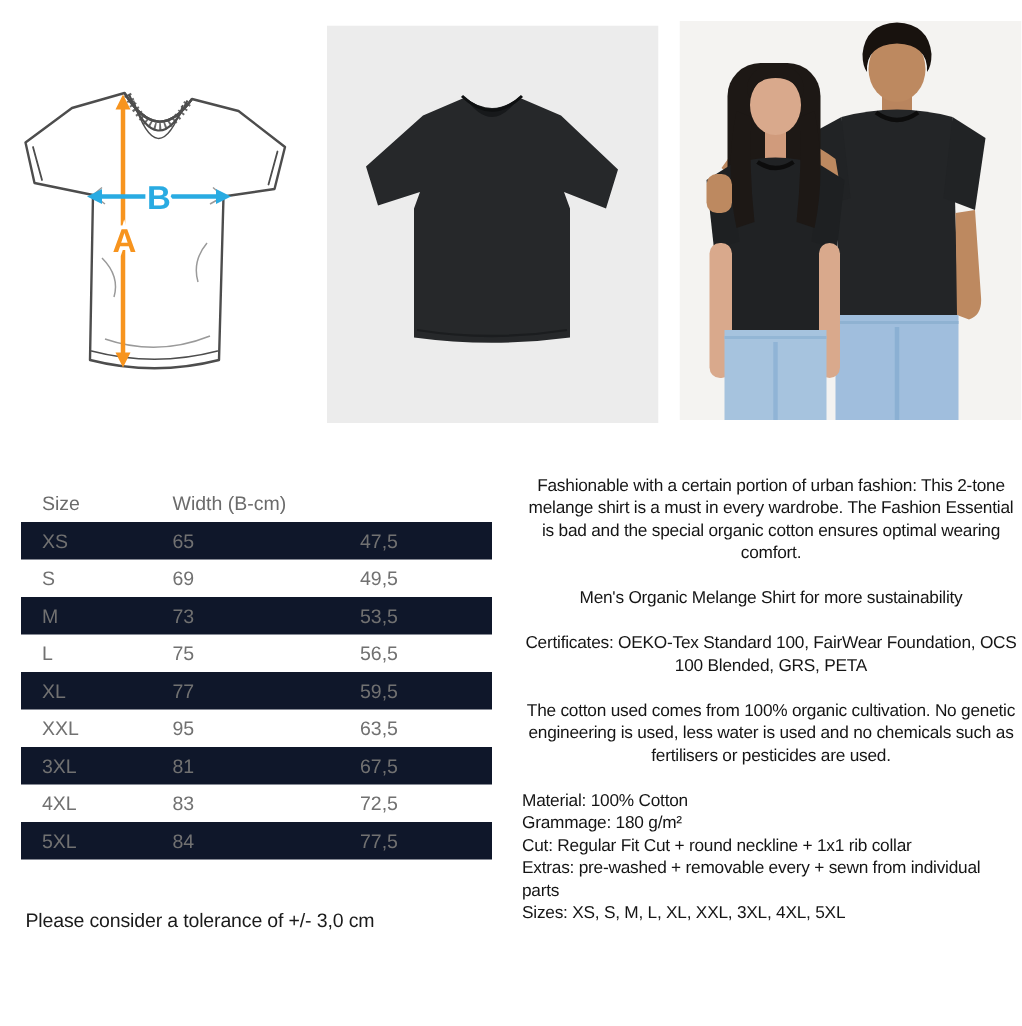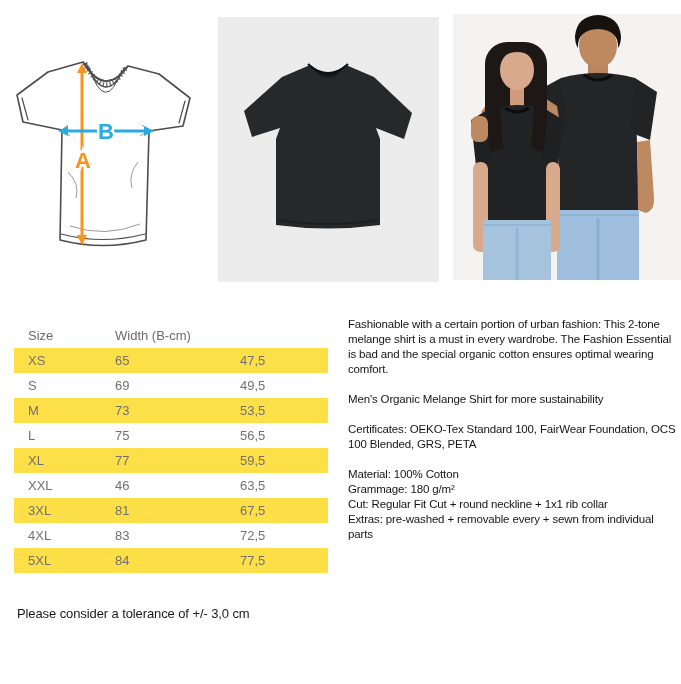--- a/index.html
+++ b/index.html
@@ -12,31 +12,31 @@
   .panel{position:absolute;}
   #diagram-panel{left:10px;top:12px;width:187px;height:273px;}
   #flat-panel{left:218px;top:17px;width:221px;height:265px;}
   #models-panel{left:453px;top:14px;width:228px;height:266px;}
 
   
   #size-table{position:absolute;left:14px;top:322px;width:314px;font-size:13px;color:#717171;}
   .t-header,.t-row{display:grid;grid-template-columns:101px 125px 1fr;align-items:center;}
   .t-header{height:26px;color:#6b6b6b;}
   .t-row{height:25px;}
-  .t-row.alt{background:#fde047;}
+  .t-row.alt{background:#0f172a;}
   .t-cell:first-child{padding-left:14px;}
 
   #tolerance-note{position:absolute;left:17px;top:606px;font-size:13px;color:#1a1a1a;letter-spacing:-0.1px;}
 
   
   #description{
     position:absolute;left:348px;top:317px;width:332px;
     font-size:11.5px;line-height:15px;color:#151515;letter-spacing:-0.15px;
   }
-  #description p{margin:0 0 15px 0;}
+  #description p{margin:0 0 15px 0;text-align:center;}
   #description .spec-line{margin:0;}
 
   .svg-abs{display:block;width:100%;height:100%;}
   .measure-label{font-family:"Liberation Sans",sans-serif;font-weight:bold;font-size:22px;
     paint-order:stroke;stroke:#ffffff;stroke-width:5px;text-anchor:middle;}
 </style>
 </head>
 <body>
 
 <div class="panel" id="diagram-panel">
@@ -176,21 +176,21 @@
     <div class="t-cell">75</div>
     <div class="t-cell">56,5</div>
   </div>
   <div class="t-row alt">
     <div class="t-cell">XL</div>
     <div class="t-cell">77</div>
     <div class="t-cell">59,5</div>
   </div>
   <div class="t-row">
     <div class="t-cell">XXL</div>
-    <div class="t-cell">46</div>
+    <div class="t-cell">95</div>
     <div class="t-cell">63,5</div>
   </div>
   <div class="t-row alt">
     <div class="t-cell">3XL</div>
     <div class="t-cell">81</div>
     <div class="t-cell">67,5</div>
   </div>
   <div class="t-row">
     <div class="t-cell">4XL</div>
     <div class="t-cell">83</div>
@@ -202,19 +202,21 @@
     <div class="t-cell">77,5</div>
   </div>
 </div>
 
 <div id="tolerance-note">Please consider a tolerance of +/- 3,0 cm</div>
 
 <div id="description">
   <p>Fashionable with a certain portion of urban fashion: This 2-tone melange shirt is a must in every wardrobe. The Fashion Essential is bad and the special organic cotton ensures optimal wearing comfort.</p>
   <p>Men's Organic Melange Shirt for more sustainability</p>
   <p>Certificates: OEKO-Tex Standard 100, FairWear Foundation, OCS 100 Blended, GRS, PETA</p>
+  <p>The cotton used comes from 100% organic cultivation. No genetic engineering is used, less water is used and no chemicals such as fertilisers or pesticides are used.</p>
   <div>
     <div class="spec-line">Material: 100% Cotton</div>
     <div class="spec-line">Grammage: 180 g/m²</div>
     <div class="spec-line">Cut: Regular Fit Cut + round neckline + 1x1 rib collar</div>
     <div class="spec-line">Extras: pre-washed + removable every + sewn from individual parts</div>
+    <div class="spec-line">Sizes: XS, S, M, L, XL, XXL, 3XL, 4XL, 5XL</div>
   </div>
 </div>
 
 </body></html>

